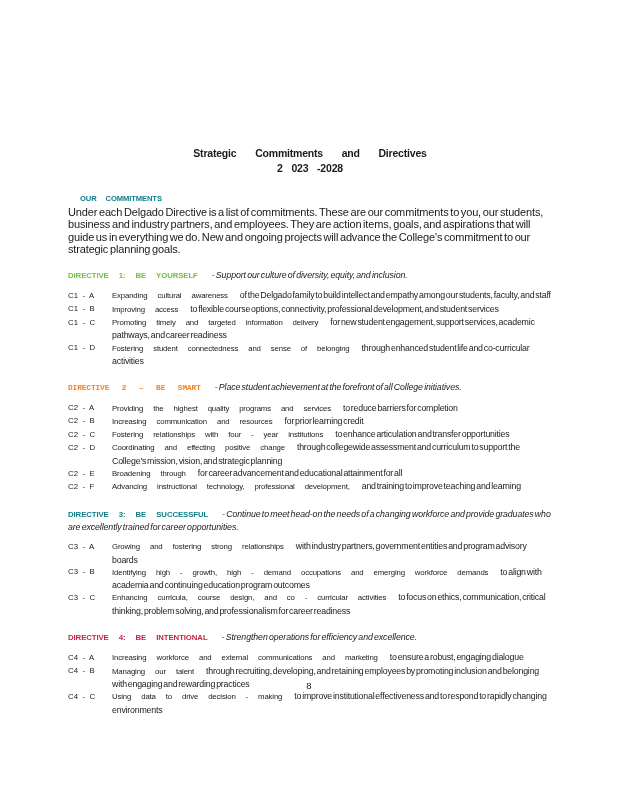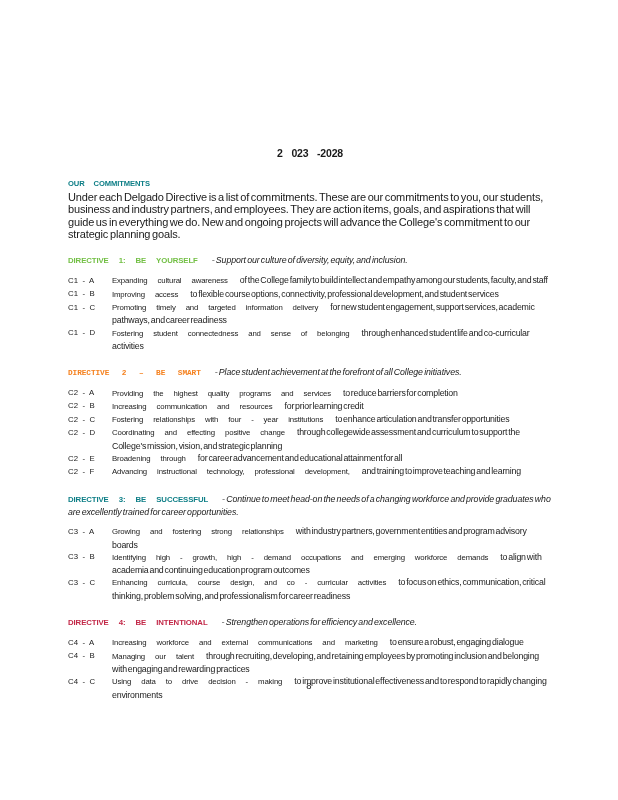--- a/index.html
+++ b/index.html
@@ -34,20 +34,21 @@
     letter-spacing: -0.2px;
     line-height: 15px;
   }
   .kicker {
     margin-top: 17px;
     font-weight: bold;
     font-size: 7.6px;
     word-spacing: 7px;
     letter-spacing: -0.1px;
     line-height: 11px;
+    margin-left: 12px;
   }
   .intro {
     margin-top: 2px;
     font-size: 11px;
     line-height: 12.3px;
     word-spacing: -1.2px;
     letter-spacing: -0.15px;
   }
   .dhead {
     margin: 14px 0 7px 0;
@@ -97,30 +98,31 @@
     text-align: center;
     font-size: 9.5px;
   }
 </style>
 </head>
 <body>
 
 <div class="page">
   <div class="content">
 
+    <div class="title">Strategic Commitments and Directives</div>
     <div class="subtitle">2 023 -2028</div>
 
     <div class="kicker" style="color: rgb(13, 126, 134);">OUR COMMITMENTS</div>
     <div class="intro">Under each Delgado Directive is a list of commitments. These are our commitments to you, our students, business and industry partners, and employees. They are action items, goals, and aspirations that will guide us in everything we do. New and ongoing projects will advance the College's commitment to our strategic planning goals.</div>
 
     <section>
       <p class="dhead"><span class="dlabel" style="color: rgb(114, 191, 68);">DIRECTIVE 1: BE YOURSELF</span><span class="tagline">- Support our culture of diversity, equity, and inclusion.</span></p>
       <div class="item">
         <span class="code">C1 - A</span>
-        <span class="itext"><span class="lead">Expanding cultural awareness</span><span class="rest">of the College family to build intellect and empathy among our students, faculty, and staff</span></span>
+        <span class="itext"><span class="lead">Expanding cultural awareness</span><span class="rest">of the Delgado family to build intellect and empathy among our students, faculty, and staff</span></span>
       </div>
       <div class="item">
         <span class="code">C1 - B</span>
         <span class="itext"><span class="lead">Improving access</span><span class="rest">to flexible course options, connectivity, professional development, and student services</span></span>
       </div>
       <div class="item">
         <span class="code">C1 - C</span>
         <span class="itext"><span class="lead">Promoting timely and targeted information delivery</span><span class="rest">for new student engagement, support services, academic pathways, and career readiness</span></span>
       </div>
       <div class="item">

